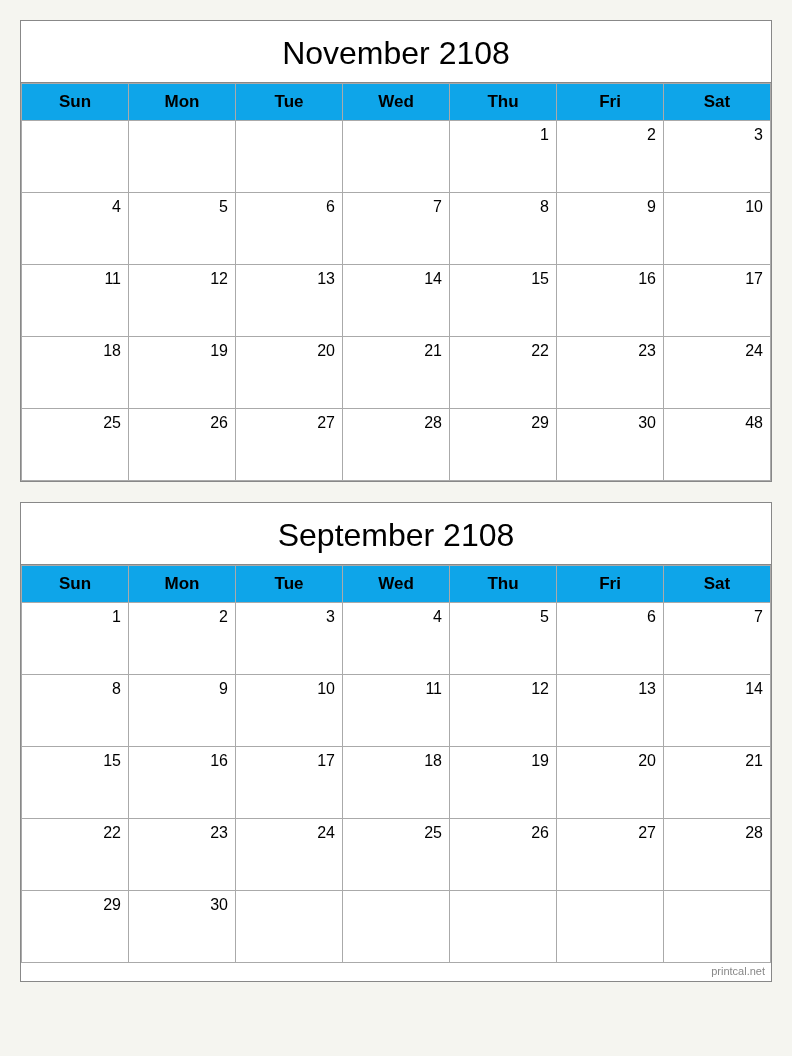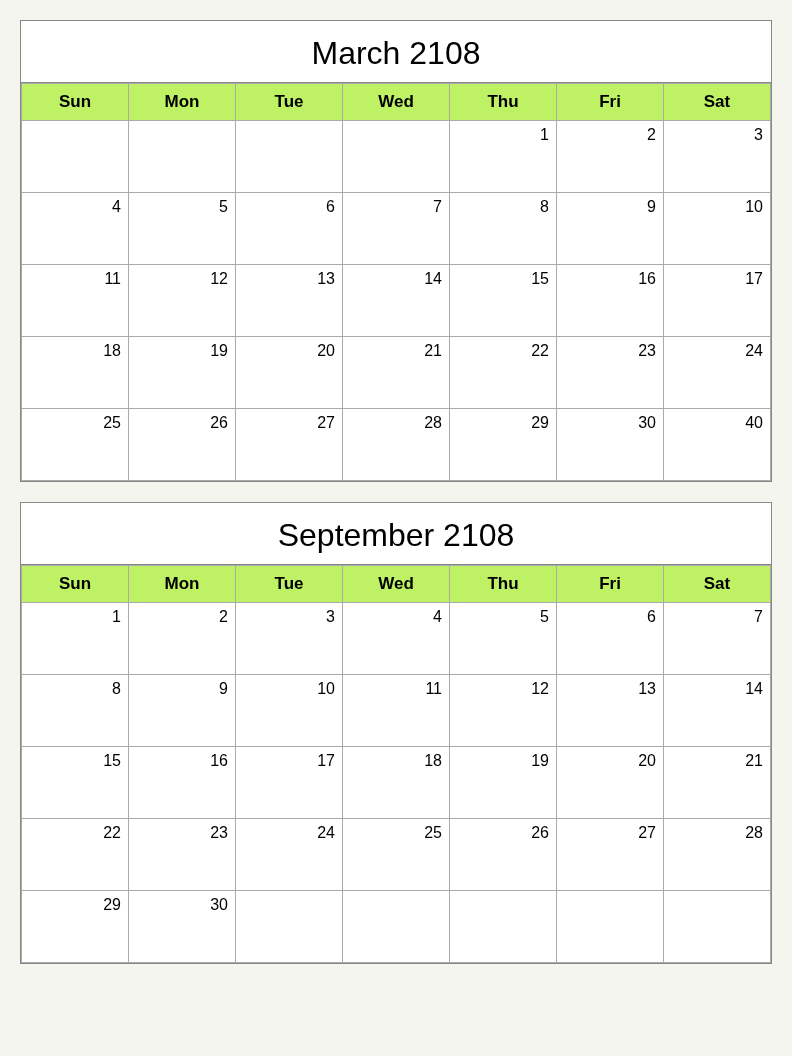--- a/index.html
+++ b/index.html
@@ -29,21 +29,21 @@
     .calendar-grid {
       width: 100%;
       border-collapse: collapse;
     }
     .calendar-grid th {
       border: 1px solid #aaa;
       text-align: center;
       padding: 8px 8px;
       font-size: 17px;
       font-weight: bold;
-      background: #bef264;
+      background: #0ea5e9;
     }
     .calendar-grid td {
       border: 1px solid #aaa;
       width: calc(100% / 7);
       height: 72px;
       vertical-align: top;
       padding: 5px 7px 0 0;
       text-align: right;
       font-size: 16px;
       background: #fff;
@@ -55,21 +55,21 @@
       text-align: right;
       font-size: 11px;
       color: #888;
       padding: 2px 6px 4px 0;
     }
   </style>
 </head>
 <body>
 
 <div class="calendar">
-  <div class="calendar-title">March 2108</div>
+  <div class="calendar-title">November 2108</div>
   <table class="calendar-grid">
     <thead>
       <tr>
         <th>Sun</th>
         <th>Mon</th>
         <th>Tue</th>
         <th>Wed</th>
         <th>Thu</th>
         <th>Fri</th>
         <th>Sat</th>
@@ -112,21 +112,21 @@
           <td>23</td>
           <td>24</td>
         </tr>
         <tr>
           <td>25</td>
           <td>26</td>
           <td>27</td>
           <td>28</td>
           <td>29</td>
           <td>30</td>
-          <td>40</td>
+          <td>48</td>
         </tr>
       </tbody>
   </table>
 </div>
 
 <div class="calendar">
   <div class="calendar-title">September 2108</div>
   <table class="calendar-grid">
     <thead>
       <tr>
@@ -180,13 +180,14 @@
           <td>29</td>
           <td>30</td>
           <td class="empty"></td>
           <td class="empty"></td>
           <td class="empty"></td>
           <td class="empty"></td>
           <td class="empty"></td>
         </tr>
       </tbody>
   </table>
+  <div class="watermark">printcal.net</div>
 </div>
 
 </body></html>

